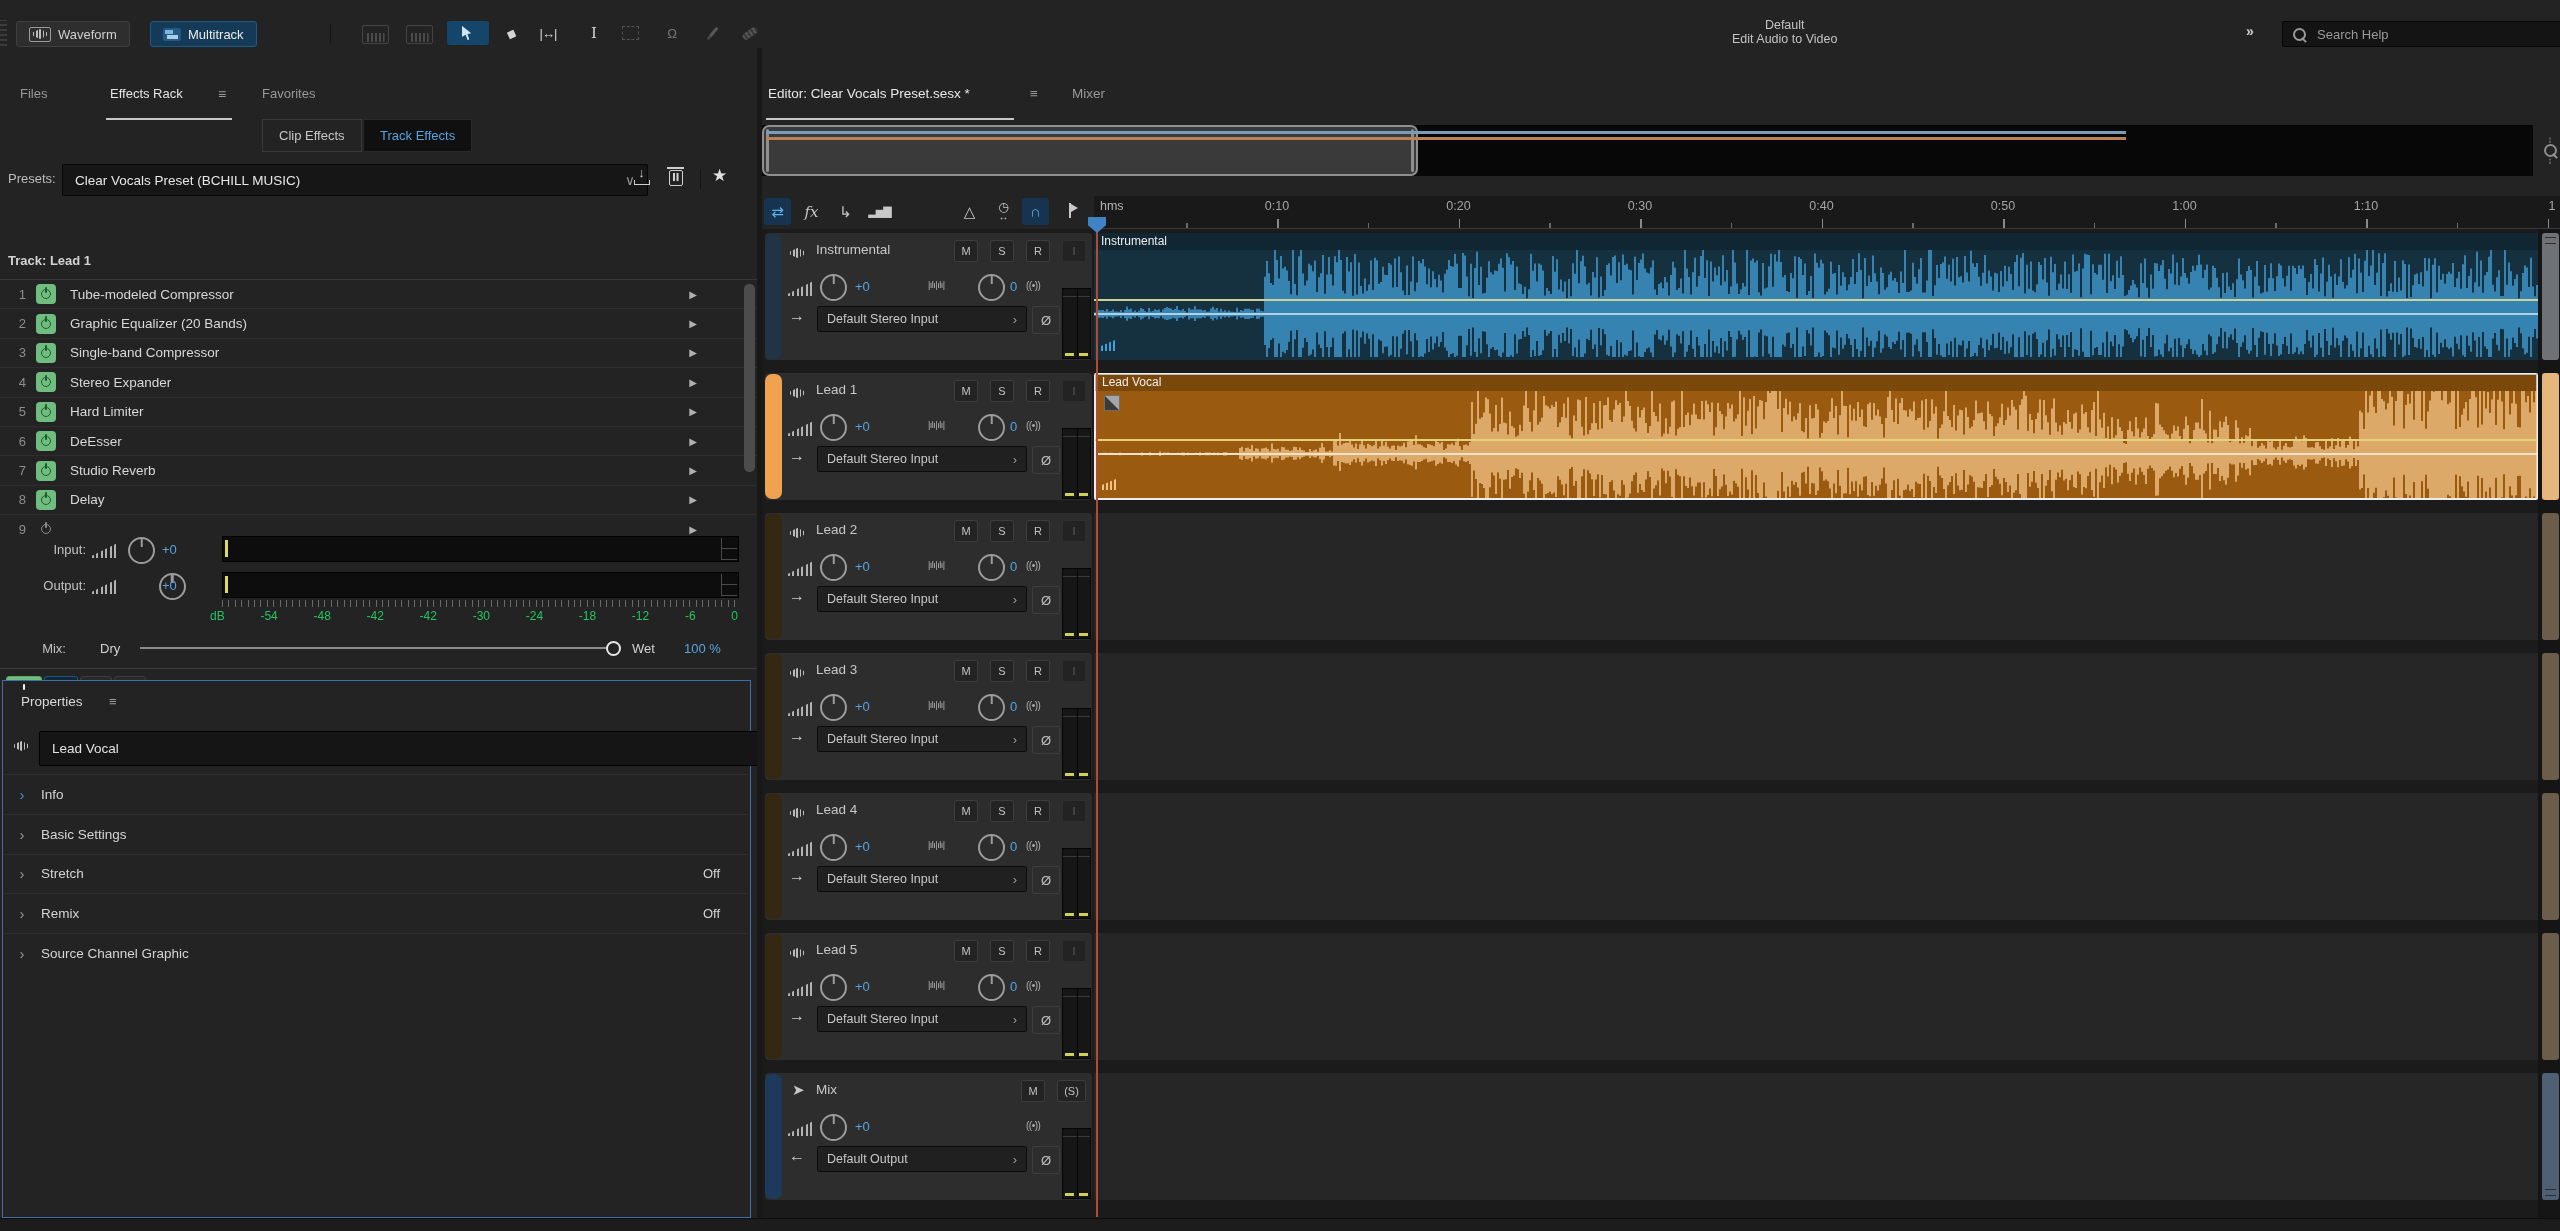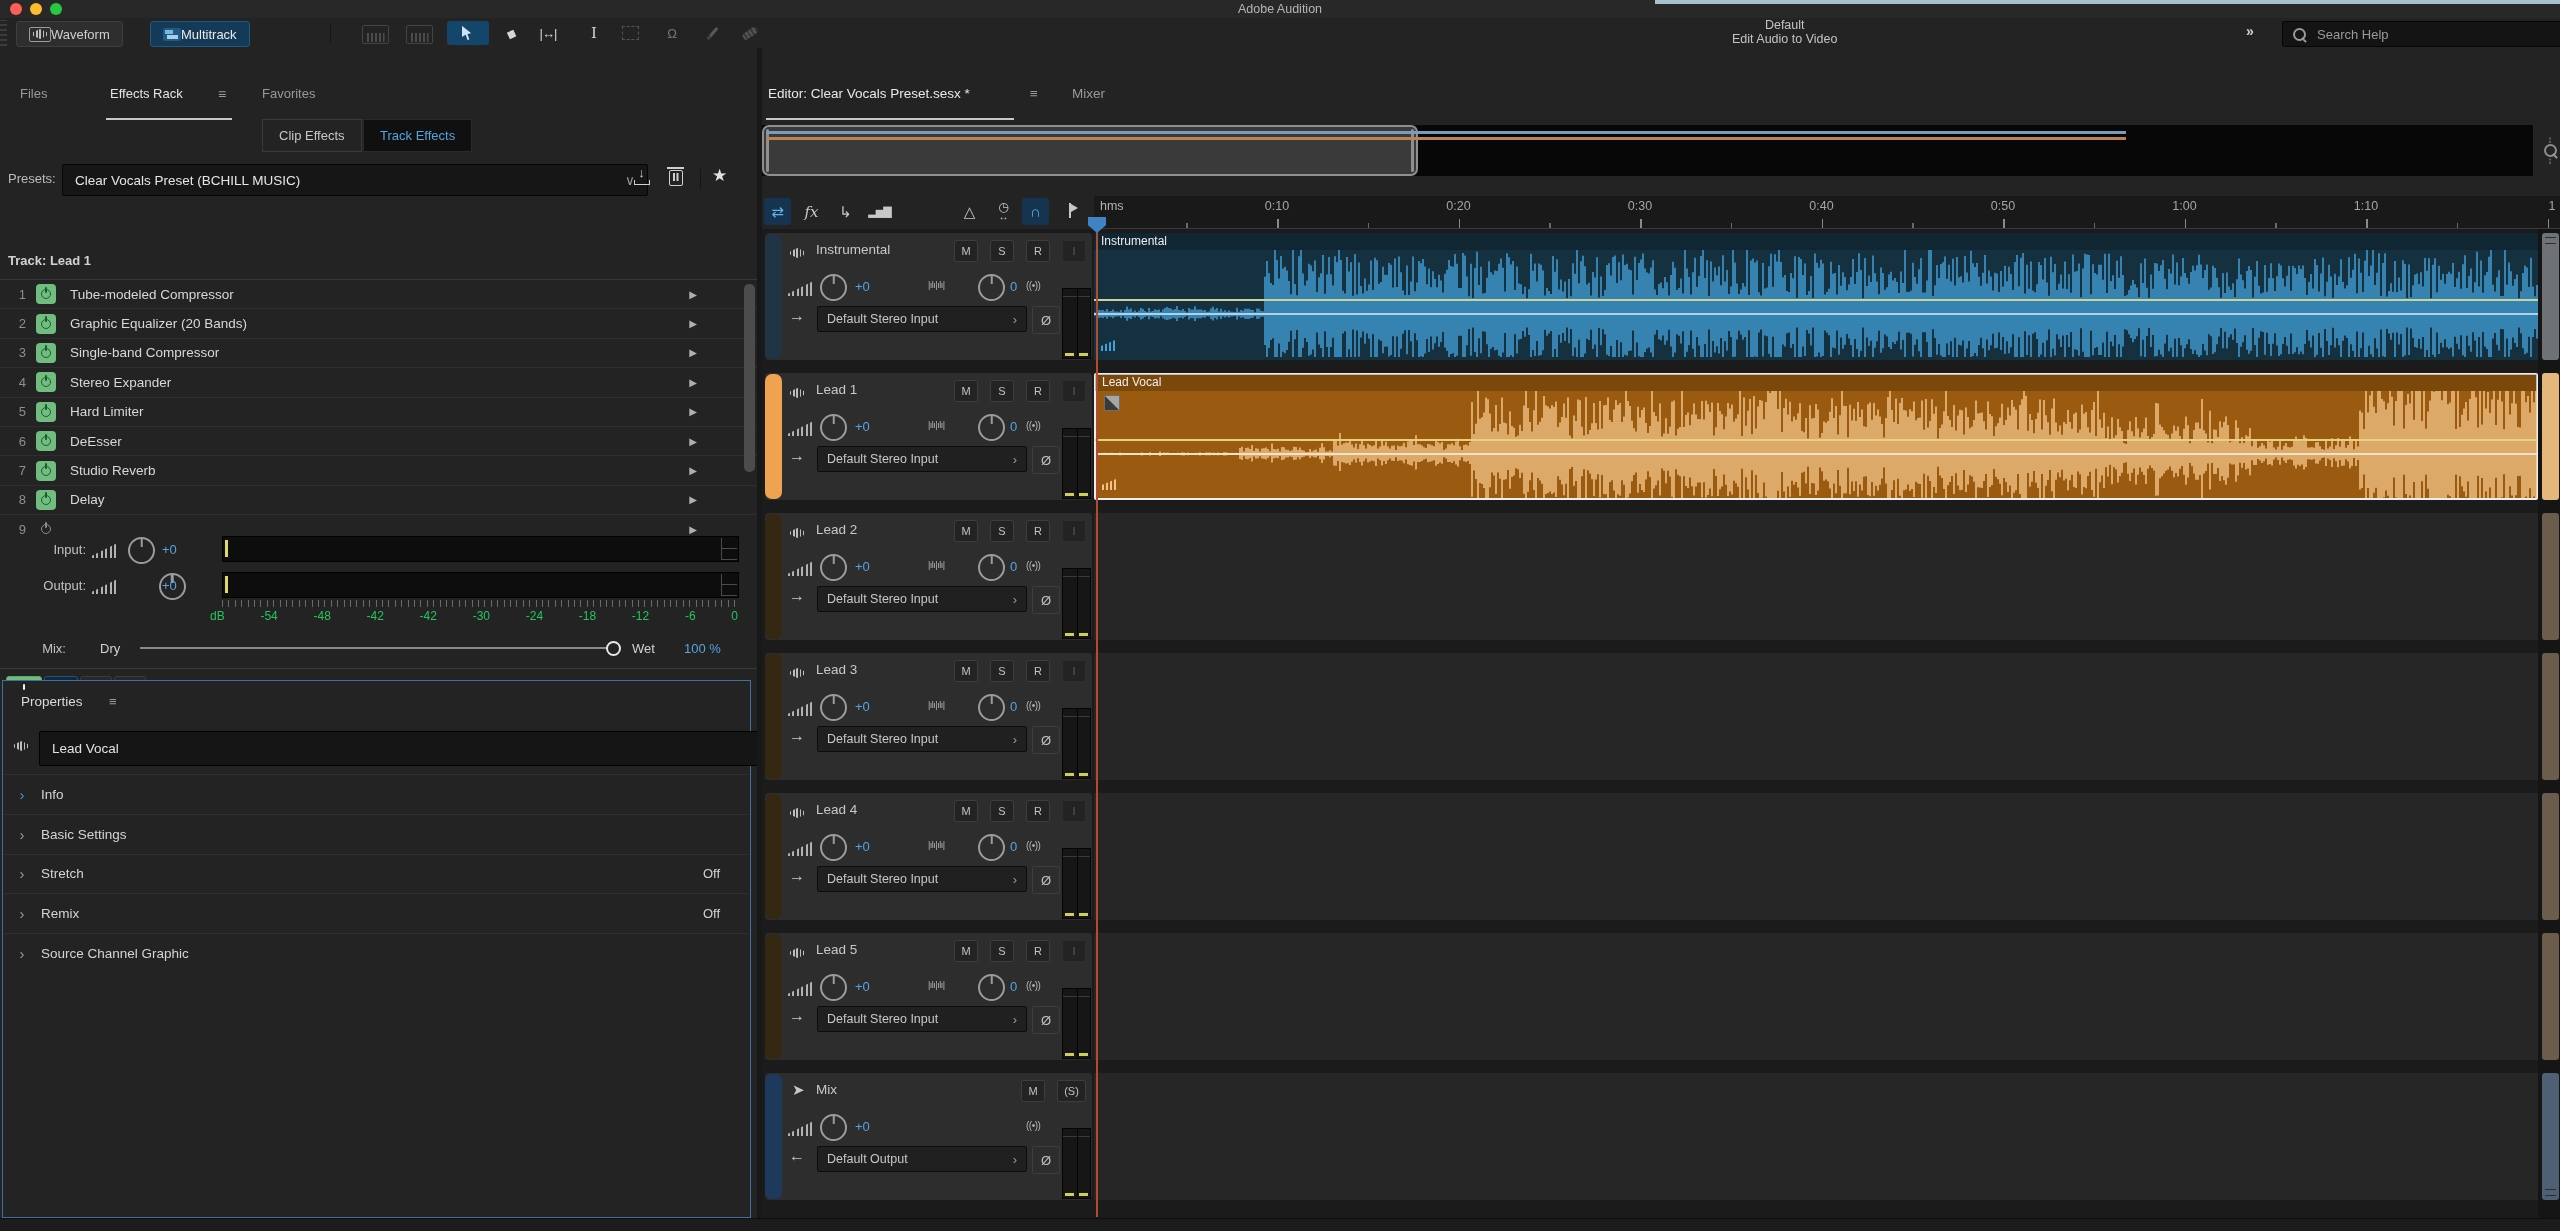--- a/index.html
+++ b/index.html
@@ -9,21 +9,21 @@
 
   
   .titlebar{position:absolute;left:0;top:0;width:2560px;height:18px;background:#282828;}
   .titlebar-accent{position:absolute;left:1655px;right:0;top:0;height:4px;background:#a9c0cd;}
   .tl{position:absolute;top:3px;width:12px;height:12px;border-radius:50%;}
   .title-txt{position:absolute;left:0;right:0;top:2px;text-align:center;font-size:12.5px;color:#b5b5b5;}
 
   
   .toolbar{position:absolute;left:0;top:18px;width:2560px;height:30px;background:#232323;border-bottom:1px solid #191919;}
   .edgegrip{position:absolute;left:0;top:2px;width:7px;height:26px;background:repeating-linear-gradient(0deg,#3c3c3c 0 2px,#242424 2px 5px);}
-  .viewbtn{position:absolute;top:3px;height:24px;display:flex;align-items:center;padding:0 12px;border-radius:3px;
+  .viewbtn{position:absolute;top:3px;height:24px;display:flex;align-items:center;gap:7px;padding:0 12px;border-radius:3px;
     background:#2e2e2e;border:1px solid #3e3e3e;color:#cfcfcf;}
   .viewbtn.active{background:#143a57;border-color:#1d5a86;color:#eaeaea;}
   .wfboxic{width:20px;height:13px;border:1px solid #9a9a9a;border-radius:2px;display:flex;align-items:center;justify-content:center;}
   .wfi{display:inline-block;width:15px;height:10px;color:#bdbdbd;
     background:repeating-linear-gradient(90deg,currentColor 0 1.5px,transparent 1.5px 3.2px);
     clip-path:polygon(0 36%,50% 0,100% 36%,100% 64%,50% 100%,0 64%);}
   .mt-ic{position:relative;width:18px;height:13px;background:#245a82;border-radius:2px;}
   .mt-ic::before{content:"";position:absolute;left:2px;top:2px;width:8px;height:4px;background:#7ab6e2;}
   .mt-ic::after{content:"";position:absolute;left:4px;bottom:2px;width:11px;height:4px;background:#aacfe8;}
   .vsep{position:absolute;top:5px;width:1px;height:20px;background:#151515;}
@@ -198,27 +198,20 @@
   .grip{position:absolute;left:3px;right:3px;height:5px;border-top:1.5px solid #2e2e2e;border-bottom:1.5px solid #2e2e2e;}
   .grip.top{top:4px;} .grip.bottom{bottom:4px;}
 
   .bottombar{position:absolute;left:0;top:1218px;width:2560px;height:13px;background:#1c1c1c;border-top:1px solid #0e0e0e;}
 </style>
 </head>
 <body>
 
 <div id="app">
 
-  <div class="titlebar">
-    <div class="titlebar-accent"></div>
-    <span class="tl" style="left:10px;background:#ff5f57"></span>
-    <span class="tl" style="left:30px;background:#febc2e"></span>
-    <span class="tl" style="left:50px;background:#28c840"></span>
-    <span class="title-txt">Adobe Audition</span>
-  </div>
 
   <div class="toolbar">
     <span class="edgegrip"></span>
     <div class="viewbtn" style="left:16px">
       <span class="wfboxic">
           <span class="wfi"></span>
         </span>
       <span>Waveform</span>
     </div>
     <div class="viewbtn active" style="left:150px">

